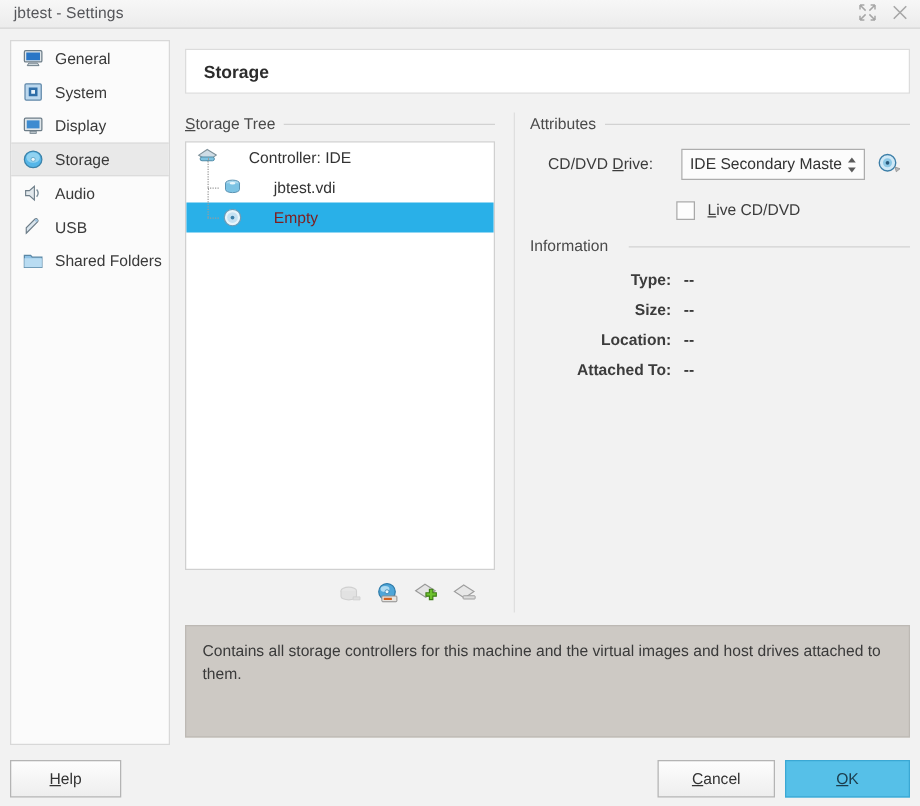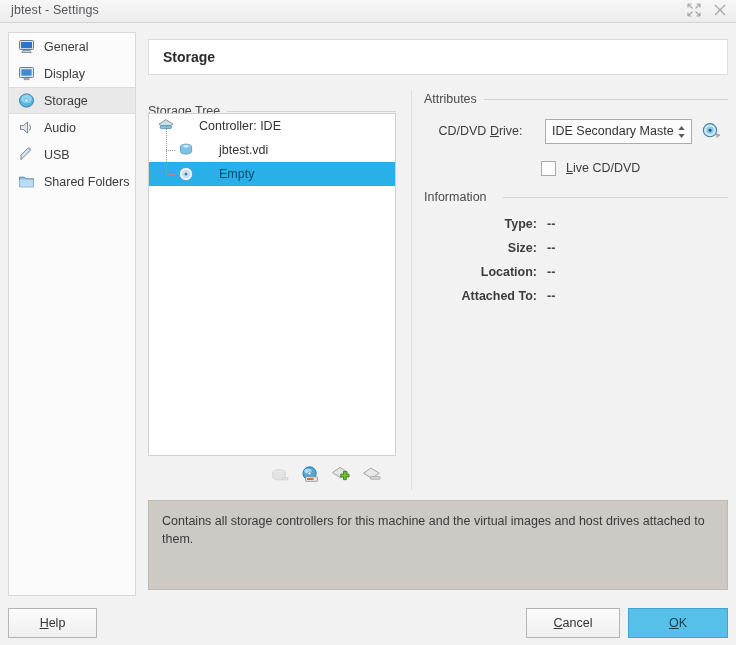--- a/index.html
+++ b/index.html
@@ -54,35 +54,35 @@
     background:#fff;border:1px solid #dcdcdc;box-sizing:border-box;
     display:flex;align-items:center;padding-left:14px;
   }
   #header-title{font-size:14px;font-weight:bold;color:#2c2c2c;}
 
   
   .grp{position:absolute;display:flex;align-items:center;gap:7px;}
   .grp-txt{font-size:12.5px;color:#4a4a4a;white-space:nowrap;}
   .grp-line{height:1px;background:#d2d2d2;flex:1 1 auto;}
 
-  #grp-tree{left:148px;top:104px;width:248px;}
+  #grp-tree{left:148px;top:92px;width:248px;}
   #grp-attr{left:424px;top:92px;width:304px;}
   #grp-info{left:424px;top:190px;width:304px;gap:16px;}
 
   
   #tree{
     position:absolute;left:148px;top:113px;width:248px;height:343px;
     background:#fff;border:1px solid #d0d0d0;box-sizing:border-box;
     overflow:hidden;
   }
   .trow{height:24px;display:flex;align-items:center;cursor:default;position:relative;}
   .trow.lvl0{padding-left:8px;}
   .trow.lvl1{padding-left:28px;text-align:right;}
   .trow.sel{background:#29b0e8;}
-  .trow.sel .tlabel{color:#0c4a6e;}
+  .trow.sel .tlabel{color:#7f1d1d;}
   .tlabel{font-size:12.5px;color:#333;margin-left:24px;}
   .tic{width:18px;height:18px;flex:0 0 18px;position:relative;}
   .tline{position:absolute;left:17px;width:9px;height:1px;border-top:1px dotted #9b9b9b;top:12px;}
   .tvert{position:absolute;left:17px;top:0;width:1px;height:12px;border-left:1px dotted #9b9b9b;}
 
   
   #tree-toolbar{
     position:absolute;left:148px;top:461px;width:248px;height:28px;
     display:flex;justify-content:flex-end;align-items:center;gap:9px;
     padding-right:12px;box-sizing:border-box;
@@ -160,20 +160,30 @@
     <span class="side-ic">
       <svg viewBox="0 0 17 17" width="17" height="17">
         <rect x="1.5" y="2.5" width="14" height="9" rx="1" fill="#dfe6ea" stroke="#6d7d88"></rect>
         <rect x="3" y="4" width="11" height="6.2" fill="#2a76c6"></rect>
         <path d="M5 12.5 h7 l1.2 2 H3.8 z" fill="#cfd8dd" stroke="#6d7d88" stroke-width=".8"></path>
       </svg>
     </span>
     <span class="side-label">General</span>
   </div>
 
+  <div class="side-item">
+    <span class="side-ic">
+      <svg viewBox="0 0 17 17" width="17" height="17">
+        <rect x="2" y="2" width="13" height="13" rx="1" fill="#bcd8ee" stroke="#5f87a8"></rect>
+        <rect x="5" y="5" width="7" height="7" fill="#2f6ea8"></rect>
+        <rect x="7" y="7" width="3" height="3" fill="#e9f3fb"></rect>
+      </svg>
+    </span>
+    <span class="side-label">System</span>
+  </div>
 
   <div class="side-item">
     <span class="side-ic">
       <svg viewBox="0 0 17 17" width="17" height="17">
         <rect x="1.5" y="2.5" width="14" height="10" rx="1" fill="#dfe6ea" stroke="#6d7d88"></rect>
         <rect x="3.4" y="4.3" width="10.2" height="6.4" fill="#3d8bd0"></rect>
         <rect x="6" y="13" width="5" height="1.8" fill="#b9c3c9" stroke="#6d7d88" stroke-width=".6"></rect>
       </svg>
     </span>
     <span class="side-label">Display</span>

